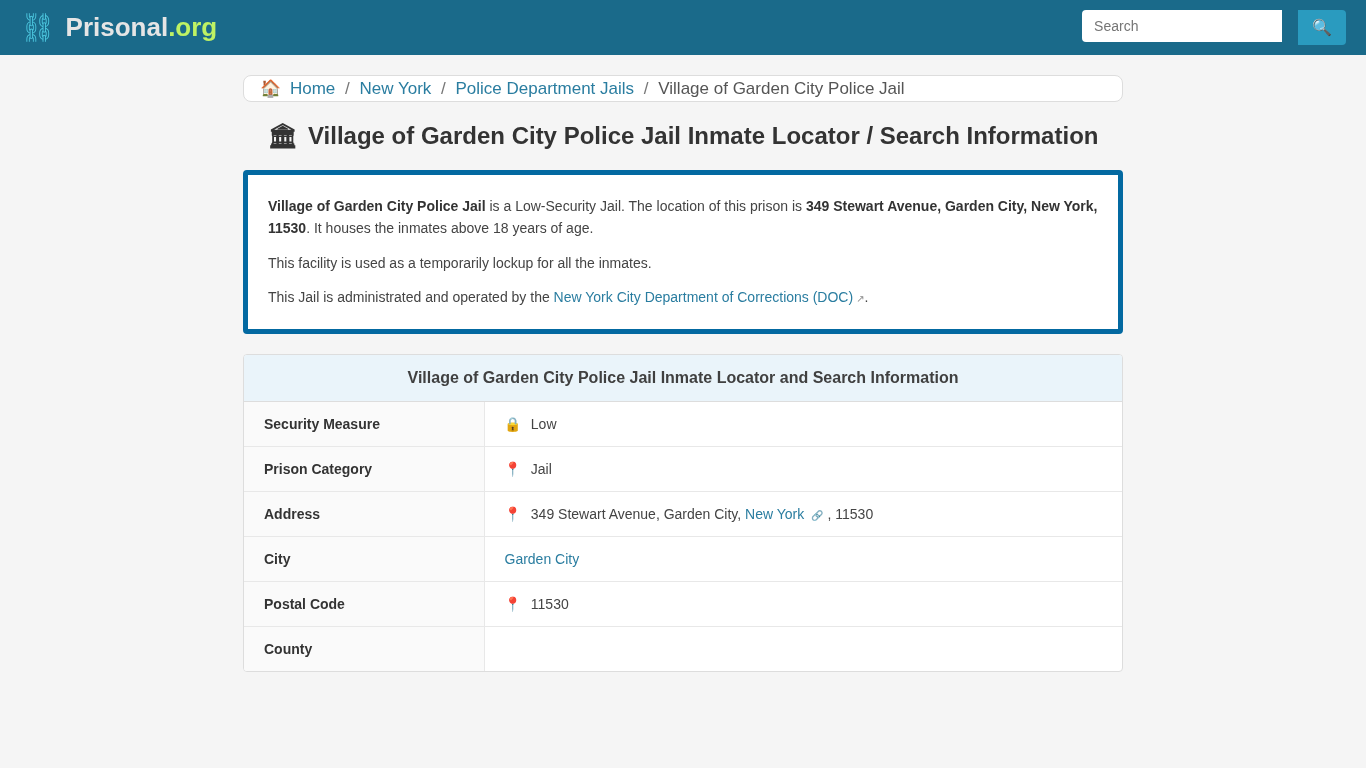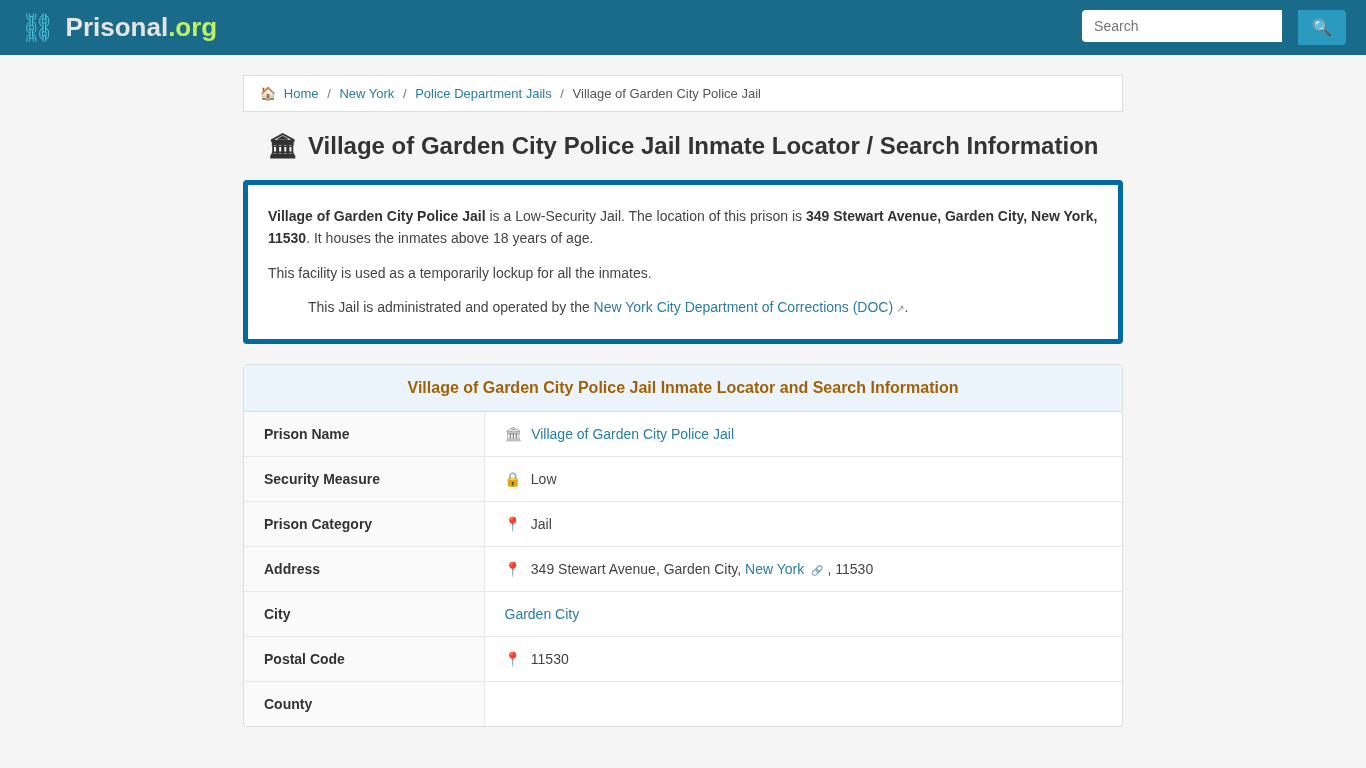--- a/index.html
+++ b/index.html
@@ -58,24 +58,24 @@
     .main-content {
       max-width: 920px;
       margin: 20px auto;
       padding: 0 20px;
     }
 
     
     .breadcrumb {
       background: #fff;
       border: 1px solid #ddd;
-      border-radius: 0;
-      padding: 10px 16px;
+      border-radius: 8px;
+      padding: 2px 16px;
       margin-bottom: 20px;
-      font-size: 13px;
+      font-size: 17px;
       color: #555;
     }
     .breadcrumb a {
       color: #2a7da0;
       text-decoration: none;
     }
     .breadcrumb .sep { margin: 0 5px; color: #777; }
     .breadcrumb .home-icon { margin-right: 4px; }
 
     
@@ -94,38 +94,38 @@
     
     .description {
       background: #fff;
       border-radius: 4px;
       padding: 20px;
       margin-bottom: 20px;
       line-height: 1.6;
       border: 5px solid #0369a1;
     }
     .description p { margin-bottom: 12px; color: #444; }
-    .description p:last-child { margin-bottom: 0; margin-left: 40px; }
+    .description p:last-child { margin-bottom: 0; }
     .description strong { color: #333; }
     .description a { color: #2a7da0; text-decoration: none; }
 
     
     .info-section {
       background: #fff;
       border: 1px solid #ddd;
       border-radius: 4px;
       overflow: hidden;
     }
     .section-header {
       background: #eaf4fa;
       padding: 14px 20px;
       text-align: center;
       font-size: 16px;
       font-weight: bold;
-      color: #a16207;
+      color: #404040;
       border-bottom: 1px solid #ddd;
     }
     .info-table {
       width: 100%;
       border-collapse: collapse;
     }
     .info-table tr {
       border-bottom: 1px solid #e8e8e8;
     }
     .info-table tr:last-child { border-bottom: none; }
@@ -199,27 +199,20 @@
     <p>
       <span>This Jail is administrated and operated by the </span><a href="#">New York City Department of Corrections (DOC)</a><span class="ext-icon">↗</span><span>.</span>
     </p>
   </div>
 
   <div class="info-section">
     <div class="section-header">Village of Garden City Police Jail Inmate Locator and Search Information</div>
     <table class="info-table">
       <tbody>
 
-        <tr>
-          <td>Prison Name</td>
-          <td>
-            <span class="cell-icon">🏛</span>
-            <a href="#">Village of Garden City Police Jail</a>
-          </td>
-        </tr>
 
 
         <tr>
           <td>Security Measure</td>
           <td>
             <span class="cell-icon">🔒</span>
             <span>Low</span>
           </td>
         </tr>
 

